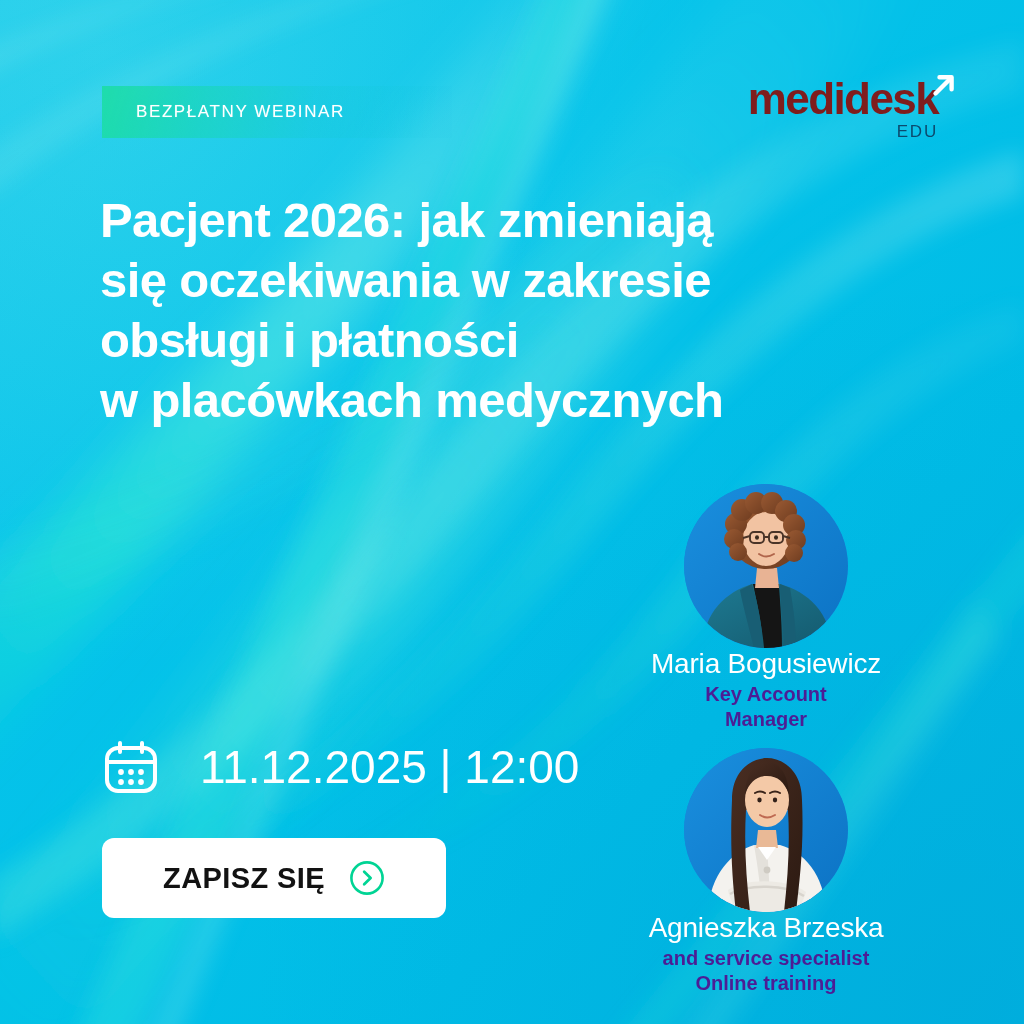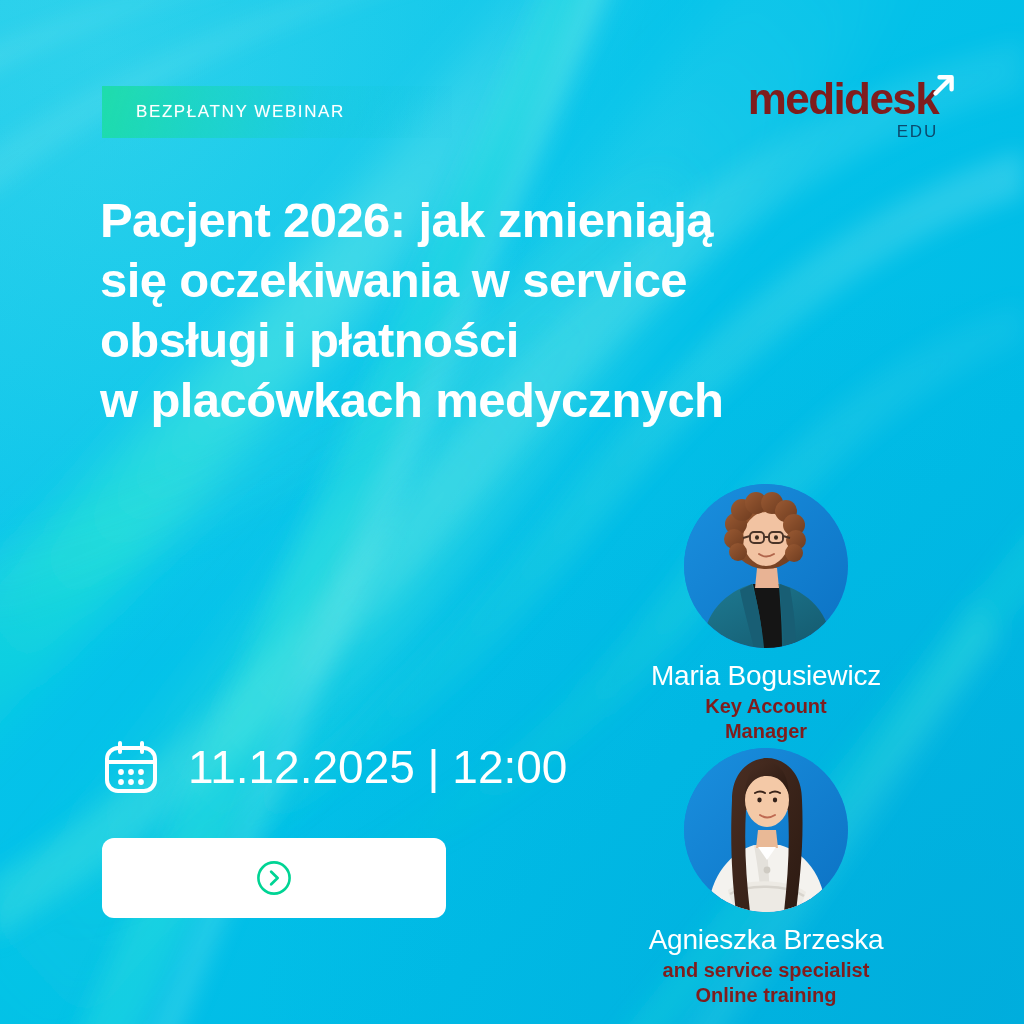--- a/index.html
+++ b/index.html
@@ -53,21 +53,21 @@
   .headline {
     position:absolute; left:100px; top:190px; width:740px;
     color:#ffffff; font-weight:700; font-size:49px; line-height:60px;
     letter-spacing:-0.6px;
   }
   .headline div { white-space:nowrap; }
 
   
   .date-row {
     position:absolute; left:102px; top:738px;
-    display:flex; align-items:center; gap:28px;
+    display:flex; align-items:center; gap:40px;
   }
   .cal-icon { width:58px; height:58px; flex:none; }
   .date-text {
     color:#fff; font-size:46px; font-weight:400; letter-spacing:0px;
     white-space:nowrap;
   }
 
   
   .cta {
     position:absolute; left:102px; top:838px;
@@ -86,25 +86,25 @@
   .speaker { position:absolute; width:330px; text-align:center; left:601px; }
   .speaker.one { top:484px; }
   .speaker.two { top:748px; }
   .avatar {
     width:164px; height:164px; border-radius:50%;
     margin:0 auto; overflow:hidden; position:relative;
     background:#1385D8;
   }
   .avatar svg { display:block; width:164px; height:164px; }
   .sp-name {
-    margin-top:12px; color:#ffffff; font-size:28px;
+    color:#ffffff; font-size:28px;
     font-weight:400; letter-spacing:-.2px; white-space:nowrap;
   }
   .sp-role {
-    color:#7f1d1d; font-size:20px; font-weight:700;
+    color:#4c1d95; font-size:20px; font-weight:700;
     line-height:25px; margin-top:2px;
   }
   .sp-role div { white-space:nowrap; }
 </style>
 </head>
 <body>
 
 <div id="bg">
   <svg viewBox="0 0 1024 1024" xmlns="http://www.w3.org/2000/svg">
     <defs>
@@ -204,21 +204,21 @@
       <svg viewBox="0 0 26 26" xmlns="http://www.w3.org/2000/svg">
         <path d="M5.5 21.5 L20.5 6.5" stroke="#ffffff" stroke-width="4.4" stroke-linecap="round" fill="none"></path>
         <path d="M9.5 5.2 L21.6 5.2 L21.6 17.3" stroke="#ffffff" stroke-width="4.4" stroke-linecap="round" stroke-linejoin="round" fill="none"></path>
       </svg>
     </span>
     <div class="edu">EDU</div>
   </div>
 
   <div class="headline">
     <div>Pacjent 2026: jak zmieniają</div>
-    <div>się oczekiwania w service</div>
+    <div>się oczekiwania w zakresie</div>
     <div>obsługi i płatności</div>
     <div>w placówkach medycznych</div>
   </div>
 
   <div class="date-row">
     <span class="cal-icon">
       <svg viewBox="0 0 58 58" xmlns="http://www.w3.org/2000/svg">
         <rect x="5" y="10" width="48" height="43" rx="11" ry="11" fill="none" stroke="#ffffff" stroke-width="4"></rect>
         <path d="M5 24 H53" stroke="#ffffff" stroke-width="4"></path>
         <path d="M18 5 V14" stroke="#ffffff" stroke-width="4" stroke-linecap="round"></path>
@@ -230,20 +230,21 @@
           <circle cx="19" cy="44" r="2.9"></circle>
             <circle cx="29" cy="44" r="2.9"></circle>
             <circle cx="39" cy="44" r="2.9"></circle>
         </g>
       </svg>
     </span>
     <span class="date-text">11.12.2025 | 12:00</span>
   </div>
 
   <button class="cta">
+    <span class="label">ZAPISZ SIĘ</span>
     <span class="arrow">
       <svg viewBox="0 0 36 36" xmlns="http://www.w3.org/2000/svg">
         <circle cx="18" cy="18" r="15.6" fill="none" stroke="#00D494" stroke-width="2.6"></circle>
         <path d="M15.2 11.8 L21.6 18 L15.2 24.2" fill="none" stroke="#00D494" stroke-width="2.8" stroke-linecap="round" stroke-linejoin="round"></path>
       </svg>
     </span>
   </button>
 
   <div class="speaker one">
     <div class="avatar">

